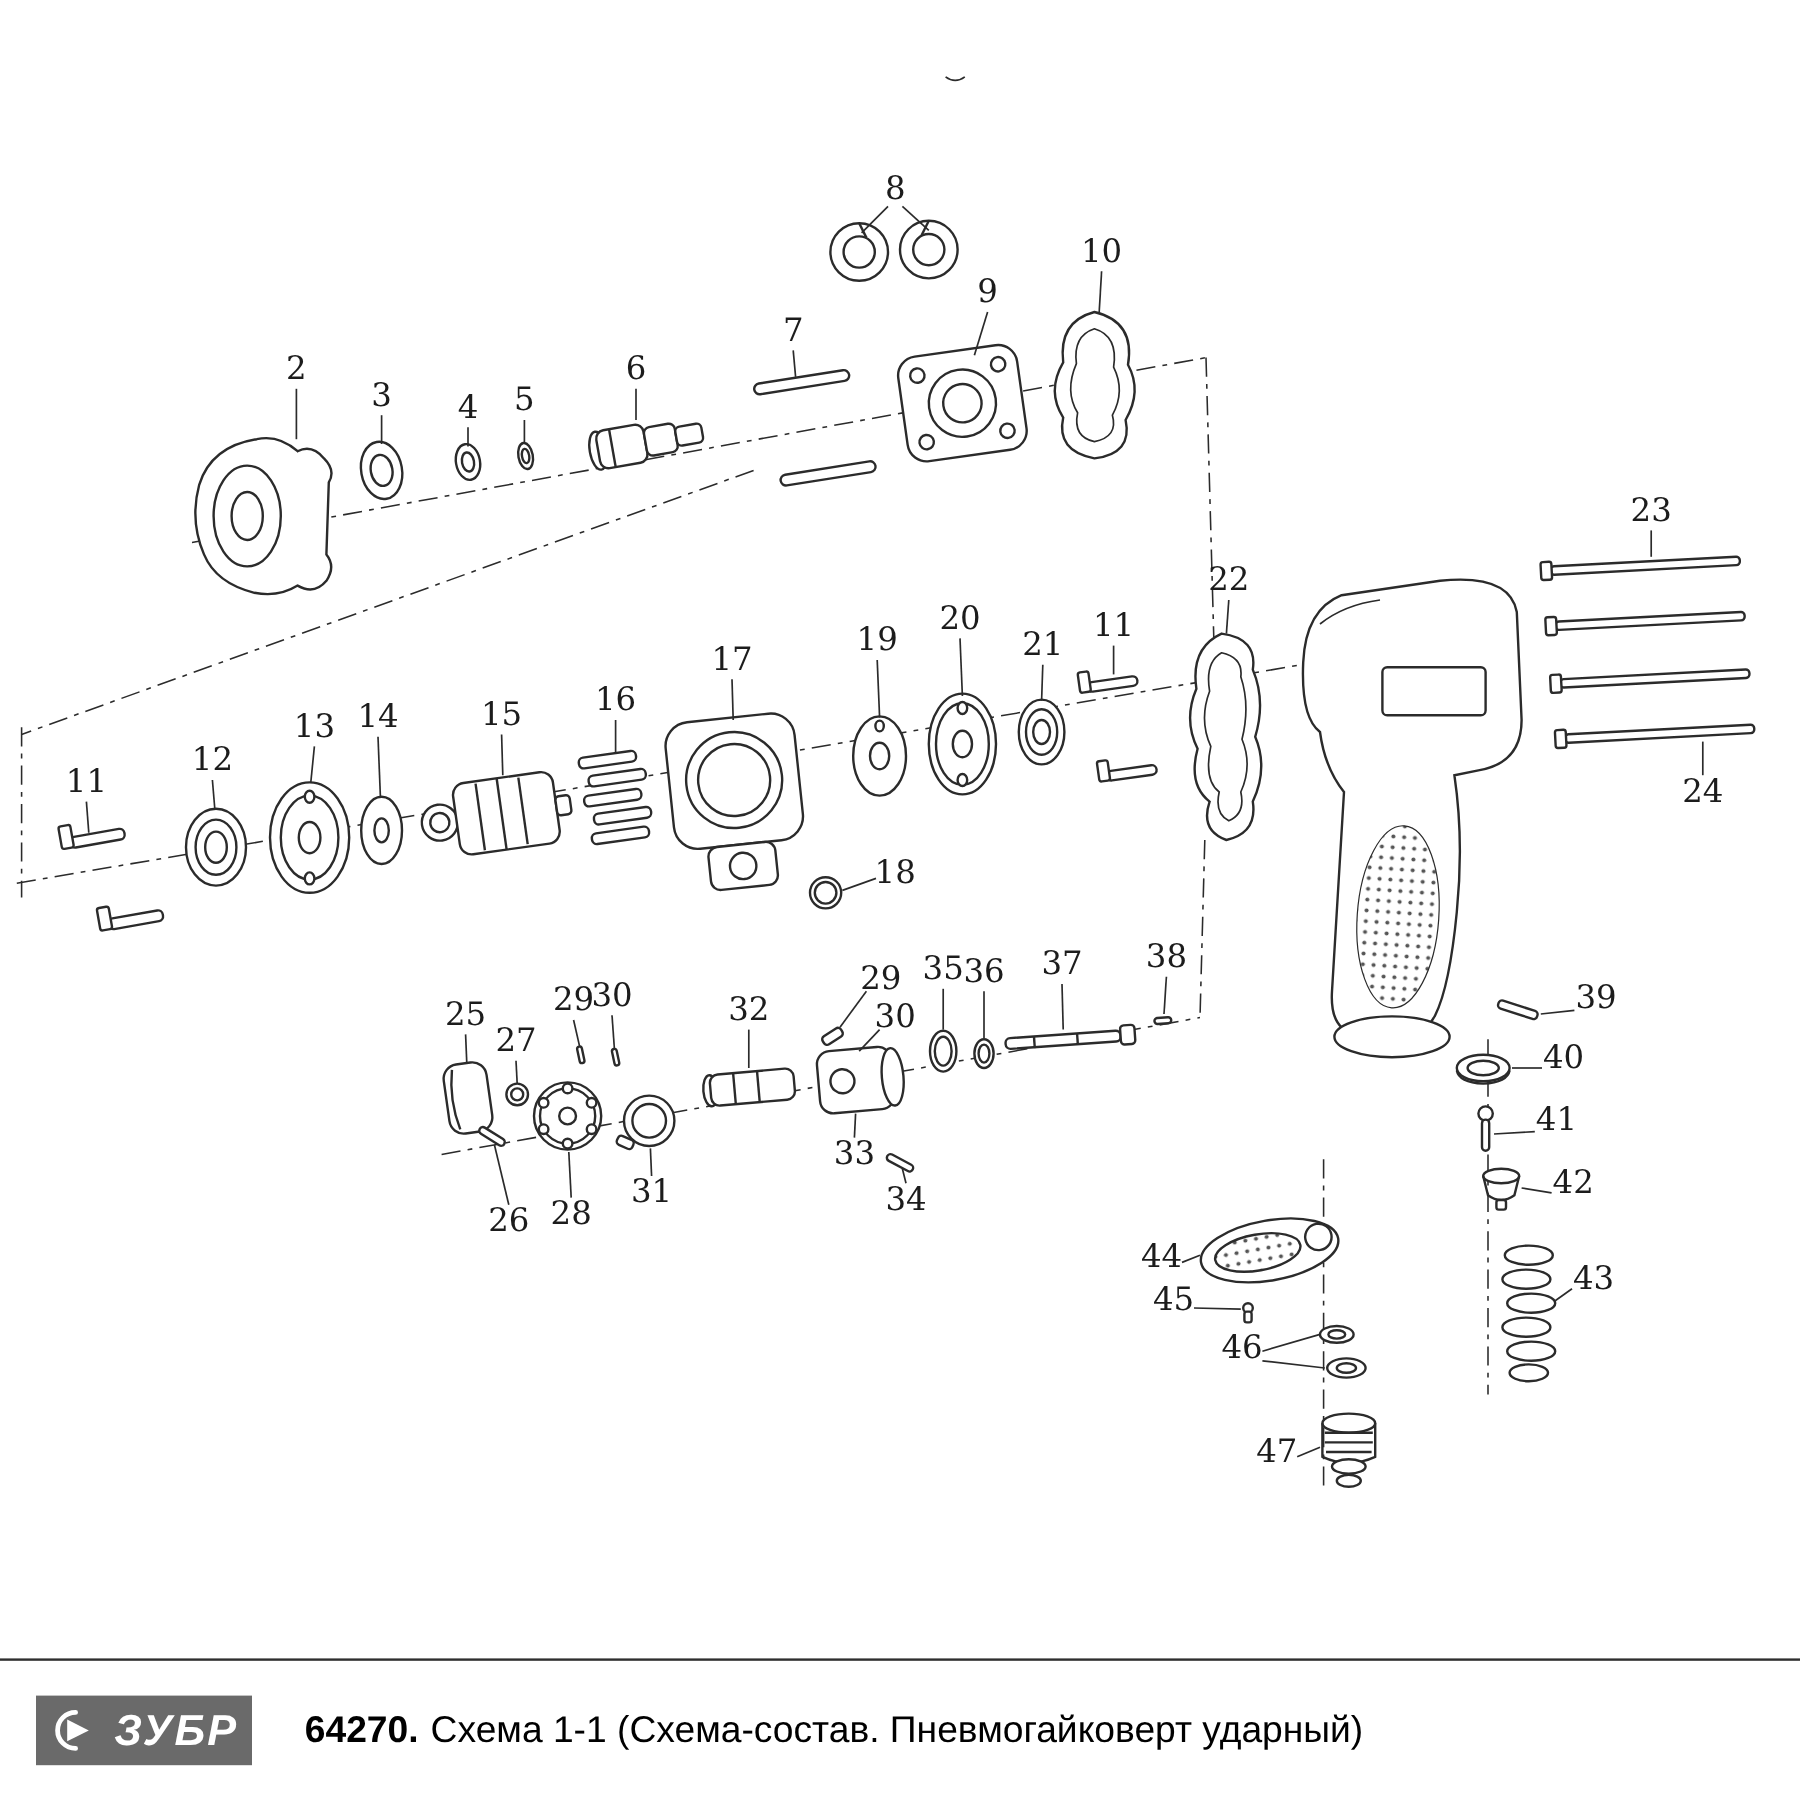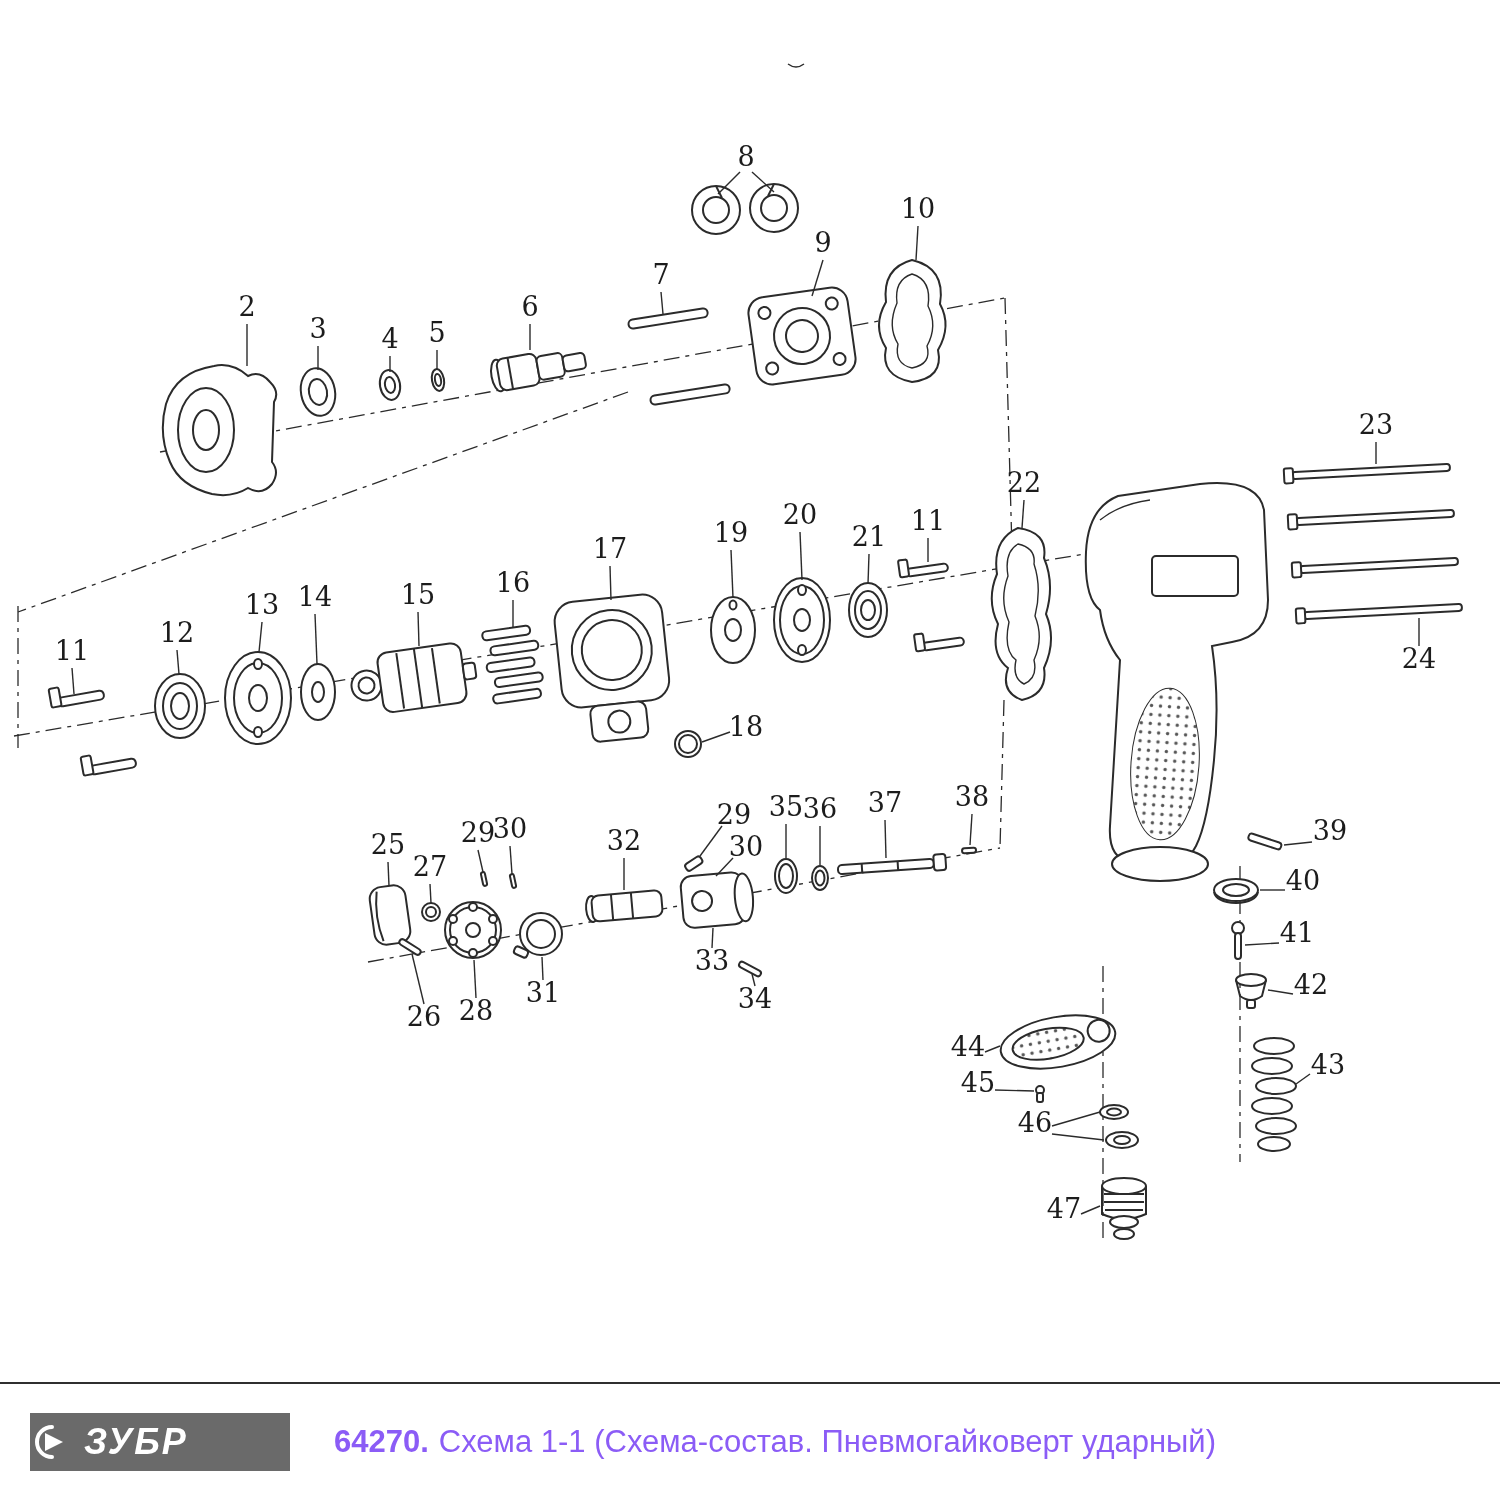--- a/index.html
+++ b/index.html
@@ -8,23 +8,23 @@
   .page { width:1500px; height:1500px; display:flex; flex-direction:column; background:#fff; }
   svg.diagram { display:block; flex:0 0 auto; }
   .part { stroke:#2b2b2b; stroke-width:2; fill:#ffffff; }
   .thin { stroke-width:1.4; }
   .nofill { fill:none; }
   .axis { stroke:#2b2b2b; stroke-width:1.3; fill:none; stroke-dasharray:16 6 4 6; }
   .lead { stroke:#2b2b2b; stroke-width:1.4; }
   .part-label { font-family:"DejaVu Serif",serif; font-size:27px; fill:#1c1c1c; text-anchor:middle; }
   .footer-divider { border-top:2px solid #2f2f2f; width:100%; }
   footer { flex:1; display:flex; align-items:center; padding-left:30px; gap:44px; }
-  .logo { width:260px; height:58px; background:#6a6a6a; color:#fff; display:flex; align-items:center; justify-content:flex-start; gap:10px; flex:0 0 auto; }
+  .logo { width:180px; height:58px; background:#6a6a6a; color:#fff; display:flex; align-items:center; justify-content:center; gap:10px; flex:0 0 auto; }
   .logo-text { font-style:italic; font-weight:bold; font-size:36px; letter-spacing:2px; }
-  .caption { font-size:31px; color:#8b5cf6; white-space:nowrap; }
+  .caption { font-size:31px; color:#000000; white-space:nowrap; }
   .caption-code { font-weight:bold; margin-right:10px; }
 </style>
 </head>
 <body>
 
 <div class="page">
 
   <svg class="diagram" id="diagram" width="1500" height="1382" viewBox="0 0 1500 1382" xmlns="http://www.w3.org/2000/svg">
     <defs>
       <pattern id="dots" width="9" height="9" patternUnits="userSpaceOnUse">

